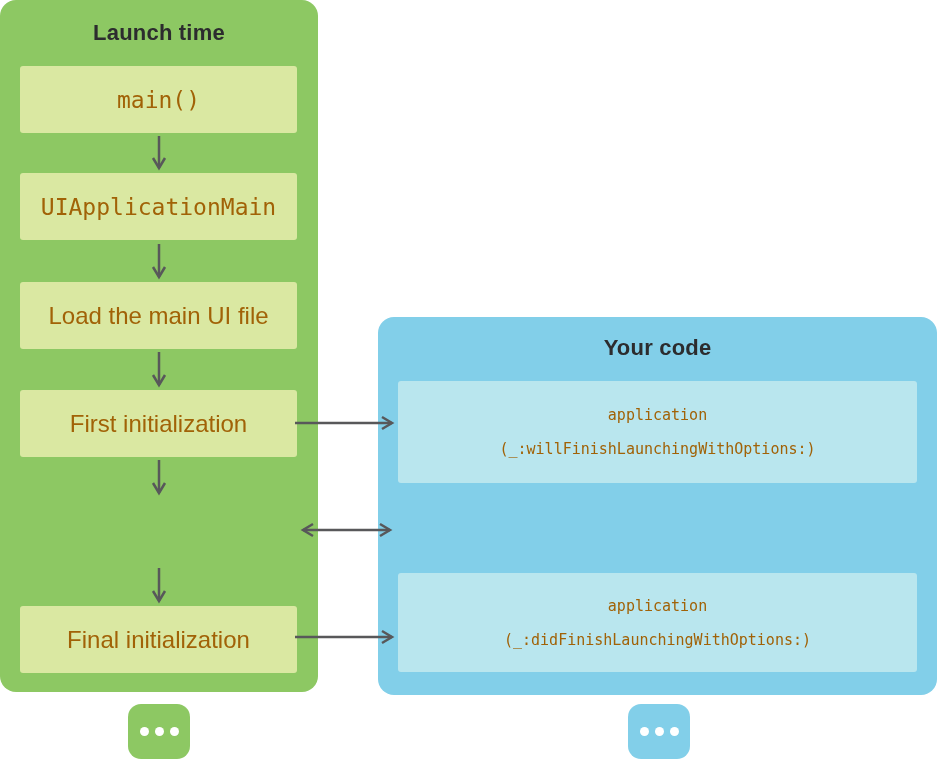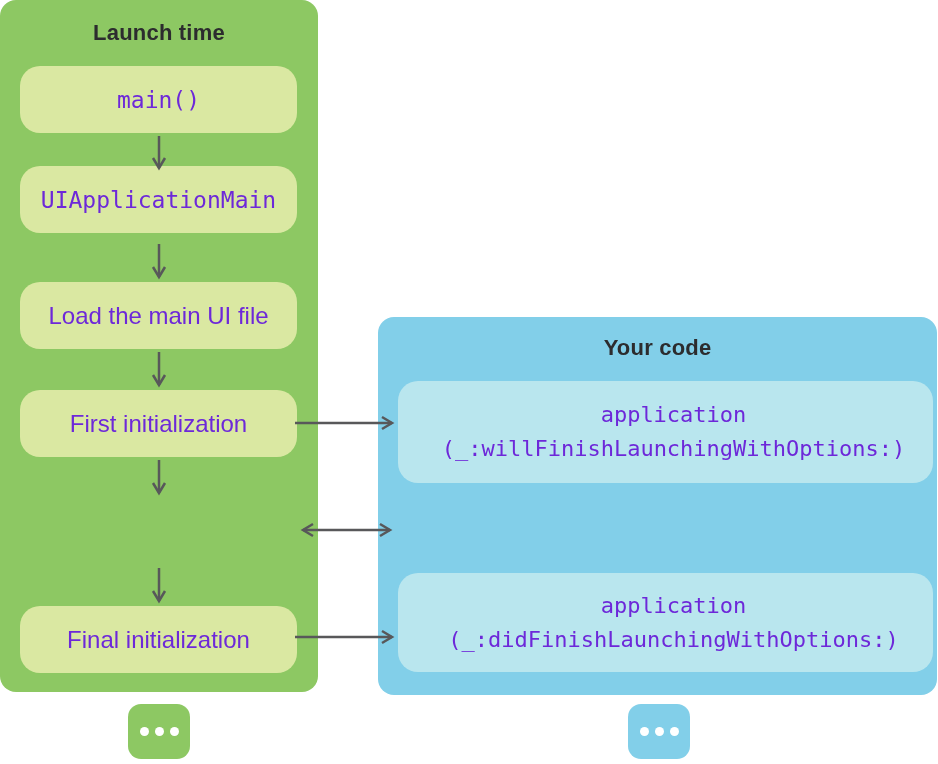--- a/index.html
+++ b/index.html
@@ -18,31 +18,31 @@
   .panel-title {
     position: absolute; left: 0; right: 0; margin: 0;
     text-align: center;
     font-size: 22px; font-weight: bold; color: #2C2C2E;
     letter-spacing: 0.2px;
   }
   .panel.green .panel-title { top: 20px; }
   .panel.blue  .panel-title { top: 18px; }
   .fbox {
     position: absolute;
-    border-radius: 20px;
+    border-radius: 3px;
     display: flex; flex-direction: column;
     align-items: center; justify-content: center;
     text-align: center;
-    color: #6d28d9;
+    color: #a16207;
     font-size: 24px;
   }
   .panel.green .fbox { left: 20px; width: 277px; height: 67px; background: #DAE8A2; }
   .panel.blue  .fbox { left: 20px; width: 519px; background: #B9E6EE; }
   .fbox.mono { font-family: "DejaVu Sans Mono", "Liberation Mono", monospace; font-size: 23px; }
-  .panel.blue .fbox.mono { font-size: 22px; line-height: 34px; padding-left: 16px; }
+  .panel.blue .fbox.mono { font-size: 15px; line-height: 34px; }
   .arrows {
     position: absolute; left: 0; top: 0;
     pointer-events: none;
   }
   .more-badge {
     position: absolute;
     width: 62px; height: 55px;
     border-radius: 13px;
     display: flex; align-items: center; justify-content: center;
     gap: 6px;
@@ -52,21 +52,21 @@
   .dot { width: 9px; height: 9px; border-radius: 50%; background: #ffffff; }
 </style>
 </head>
 <body>
 
 <div>
 
   <section class="panel green">
     <h2 class="panel-title">Launch time</h2>
     <div class="fbox mono" style="top:66px">main()</div>
-    <div class="fbox mono" style="top:166px">UIApplicationMain</div>
+    <div class="fbox mono" style="top:173px">UIApplicationMain</div>
     <div class="fbox" style="top:282px">Load the main UI file</div>
     <div class="fbox" style="top:390px">First initialization</div>
     <div class="fbox" style="top:606px">Final initialization</div>
   </section>
 
   <section class="panel blue">
     <h2 class="panel-title">Your code</h2>
     <div class="fbox mono" style="top:64px; height:102px">
       <div>application</div>
       <div>(_:willFinishLaunchingWithOptions:)</div>

